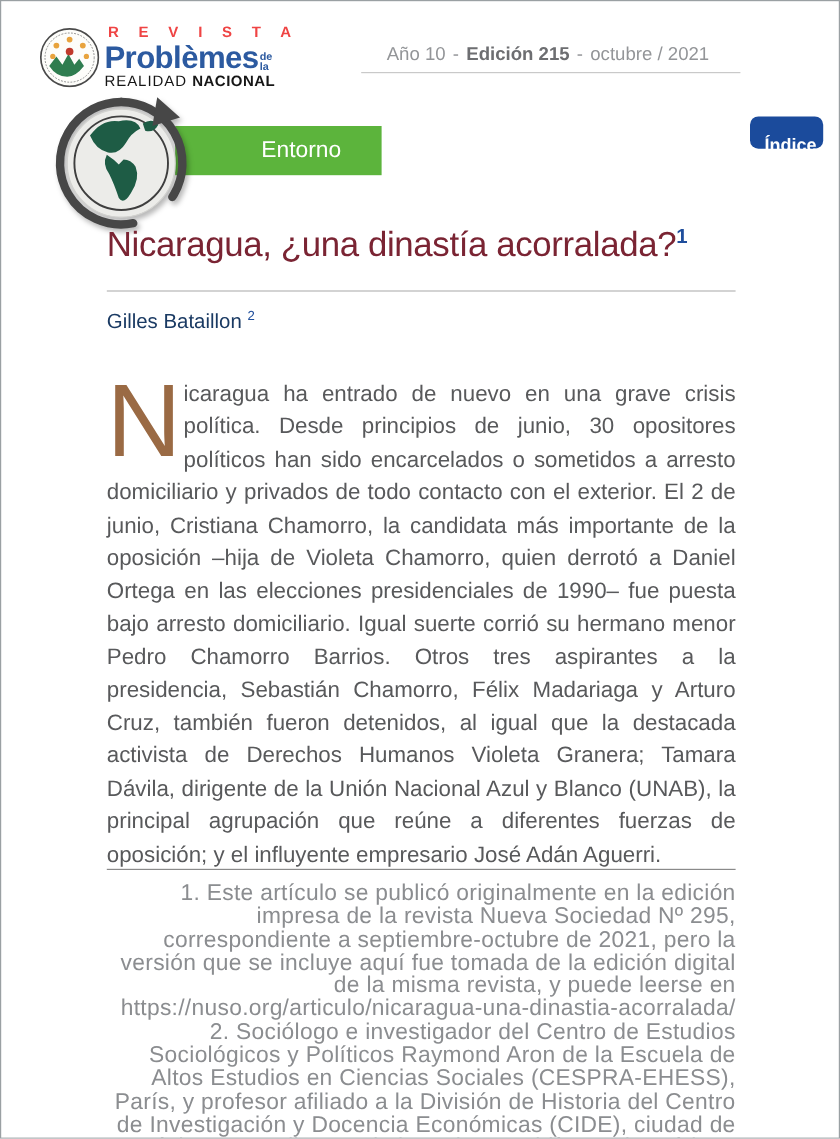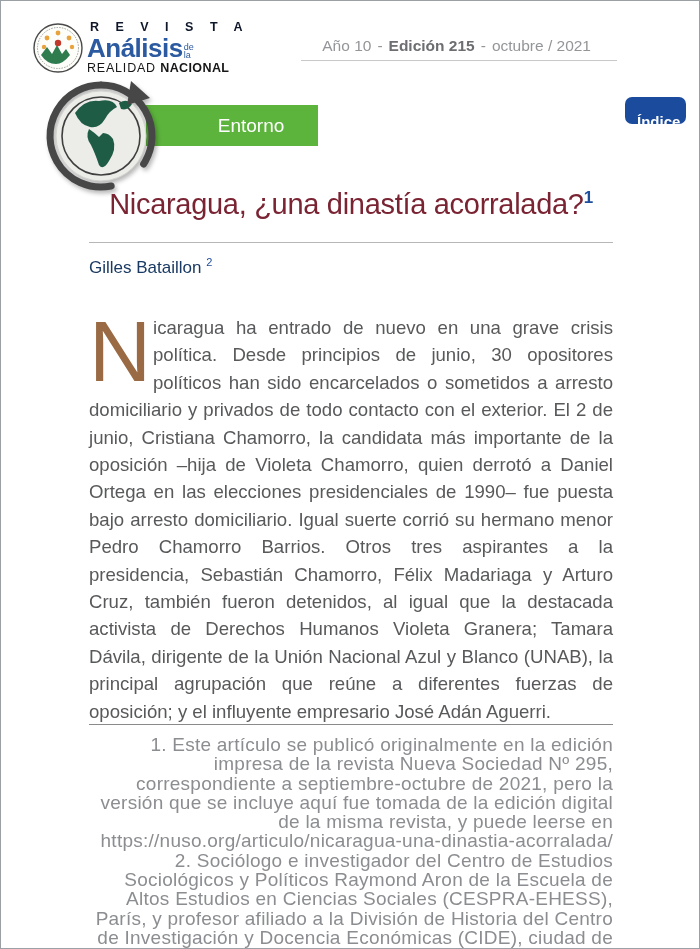--- a/index.html
+++ b/index.html
@@ -7,24 +7,24 @@
   body { font-family:"Liberation Sans", sans-serif; }
   .page {
     position:relative; width:700px; height:949px; margin:0 auto;
     background:#fff; border:1px solid #9aa0a3; overflow:hidden;
   }
 
   
   .masthead { position:absolute; left:32px; top:20px; display:flex; align-items:center; }
   .seal { width:50px; height:50px; }
   .logotext { margin-left:4px; line-height:1; }
-  .logo-revista { color:#0f172a; font-size:12.5px; font-weight:600; letter-spacing:6.5px; margin-left:3px; }
+  .logo-revista { color:#ef4444; font-size:12.5px; font-weight:600; letter-spacing:6.5px; margin-left:3px; }
   .logo-analisis-row { display:flex; align-items:flex-end; margin-top:1px; }
   .logo-analisis { color:#2c5aa0; font-size:26px; font-weight:bold; letter-spacing:-0.5px; }
-  .logo-dela { display:flex; flex-direction:column; color:#2c5aa0; font-size:9px; font-weight:normal; line-height:8px; margin-left:1px; margin-bottom:2px; }
+  .logo-dela { display:flex; flex-direction:column; color:#2c5aa0; font-size:9px; font-weight:bold; line-height:8px; margin-left:1px; margin-bottom:2px; }
   .logo-realidad { font-size:12.5px; color:#161616; letter-spacing:0.8px; margin-top:1px; }
   .logo-realidad b { letter-spacing:0.4px; }
 
   .edition { position:absolute; top:36px; right:108px; font-size:15.5px; color:#939598; white-space:nowrap; }
   .edition b { color:#6d6e71; }
   .edition .sep { margin:0 6px; }
 
   .header-rule { position:absolute; left:300px; top:59px; width:316px; height:1px; background:#c9c9c9; }
 
   .page-badge {
@@ -45,21 +45,21 @@
   .section-banner {
     position:absolute; left:145px; top:104px; width:172px; height:41px;
     background:#5cb43c; color:#fff; font-size:19px;
     display:flex; align-items:center; justify-content:center; padding-left:38px;
   }
   .globe { position:absolute; left:44px; top:78px; width:114px; height:114px;
     filter:drop-shadow(2px 3px 2px rgba(0,0,0,0.28)); }
 
   
   .article { position:absolute; left:88px; top:188px; width:524px; }
-  .title { color:#7a2433; font-size:29px; font-weight:400; letter-spacing:-0.3px; line-height:1.1;text-align:center; }
+  .title { color:#7a2433; font-size:29px; font-weight:400; letter-spacing:-0.3px; line-height:1.1; }
   .title sup { color:#1f4e9c; font-size:17px; font-weight:bold; vertical-align:super; line-height:0; }
   .title-rule { border:none; border-top:1px solid #b7b7b7; margin-top:21px; }
   .author { margin-top:15px; color:#1a3a63; font-size:17px; }
   .author sup { color:#1f4e9c; font-size:11px; vertical-align:super; line-height:0; }
   .body-text {
     margin-top:36px; color:#58595b; font-size:18.6px; line-height:27.4px;
     text-align:justify; hyphens:auto; -webkit-hyphens:auto;
   }
   .dropcap {
     float:left; color:#9a6a44; font-size:86px; line-height:70px;
@@ -87,21 +87,21 @@
       <circle cx="25" cy="20" r="3.2" fill="#c0392b"></circle>
       <circle cx="14" cy="15" r="2.4" fill="#e8a33d"></circle>
       <circle cx="25" cy="10" r="2.4" fill="#e8a33d"></circle>
       <circle cx="36" cy="15" r="2.4" fill="#e8a33d"></circle>
       <circle cx="11" cy="24" r="2.2" fill="#e8a33d"></circle>
       <circle cx="39" cy="24" r="2.2" fill="#e8a33d"></circle>
     </svg>
     <div class="logotext">
       <div class="logo-revista">R E V I S T A</div>
       <div class="logo-analisis-row">
-        <span class="logo-analisis">Análisis</span>
+        <span class="logo-analisis">Problèmes</span>
         <span class="logo-dela">
           <span>de</span>
           <span>la</span>
         </span>
       </div>
       <div class="logo-realidad">
         <span>REALIDAD</span>
         <b>NACIONAL</b>
       </div>
     </div>

